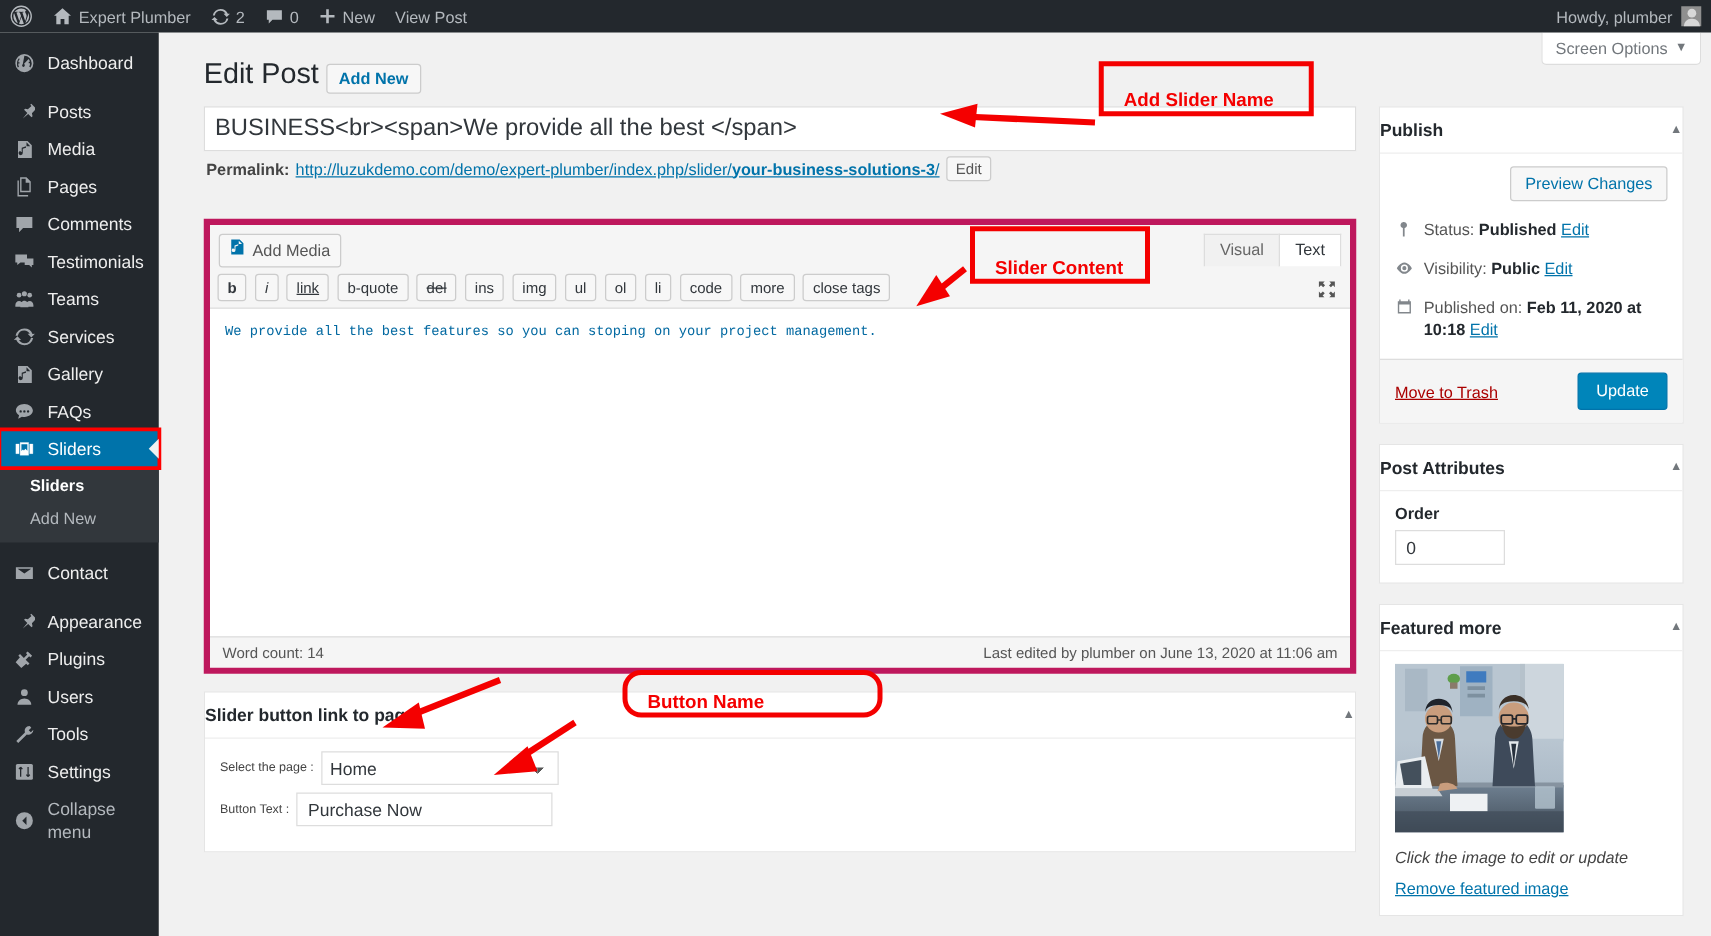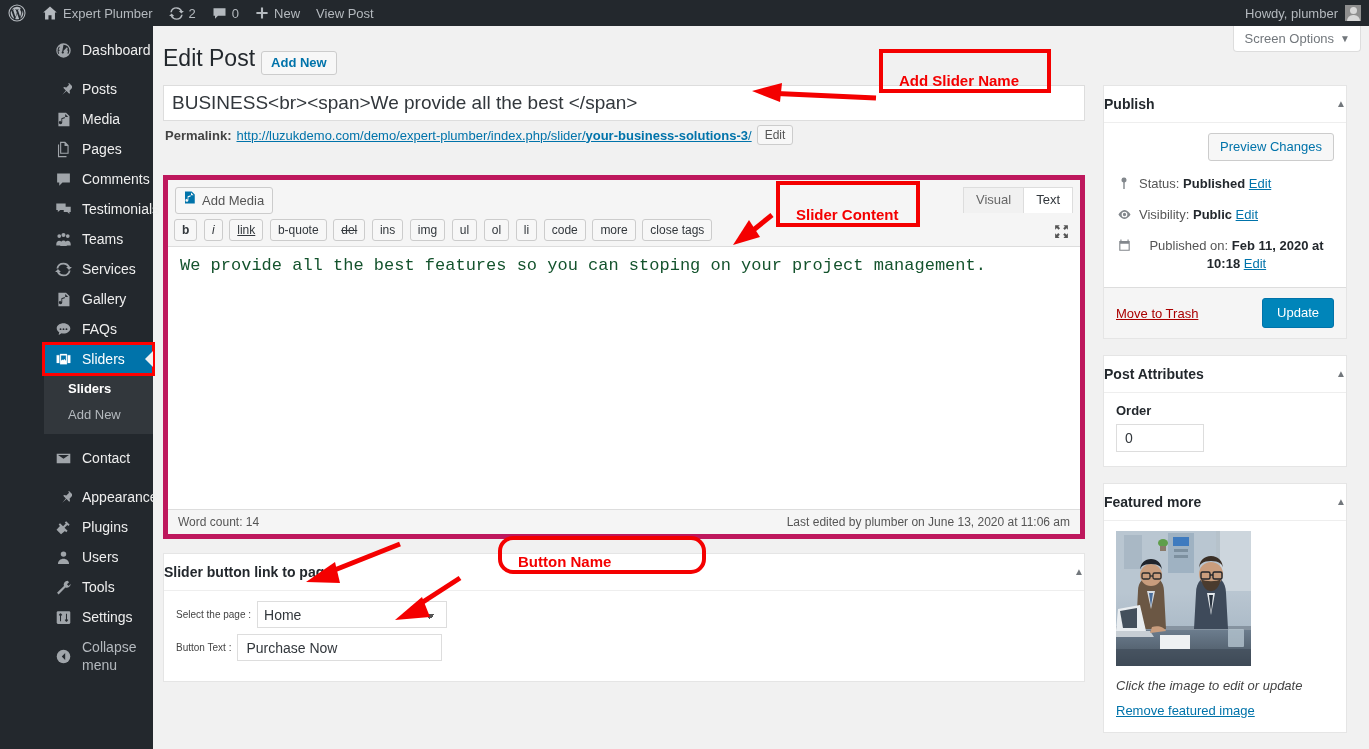--- a/index.html
+++ b/index.html
@@ -19,22 +19,22 @@
   }
   .ab-item { display:flex; align-items:center; height:26px; padding:0 8px; gap:5px; color:#b4b9be; white-space:nowrap; }
   .ab-item svg { display:block; }
   .ab-right { margin-left:auto; display:flex; align-items:center; padding-right:8px; gap:7px; }
   .ab-avatar { width:16px; height:16px; background:#8f8f8f; display:inline-block; position:relative; overflow:hidden; }
   .ab-avatar::before { content:""; position:absolute; left:4.5px; top:2px; width:7px; height:7px; border-radius:50%; background:#d8d8d8; }
   .ab-avatar::after { content:""; position:absolute; left:1.5px; top:10px; width:13px; height:8px; border-radius:6px 6px 0 0; background:#d8d8d8; }
 
   
   #sidebar {
-    position:absolute; top:26px; left:0; width:153px; height:723px;
-    background:#23282d; font-size:14px; z-index:40;padding-left:44px;
+    position:absolute; top:26px; left:0; width:127px; height:723px;
+    background:#23282d; font-size:14px; z-index:40;
   }
   .menu-item { display:flex; align-items:center; height:30px; padding-left:9px; color:#eee; position:relative; gap:9px; }
   .menu-item .mi-ico { width:20px; height:20px; display:flex; align-items:center; justify-content:center; flex:0 0 20px; }
   .menu-item .mi-ico svg { display:block; fill:#a0a5aa; }
   .menu-item .mi-label { font-size:14px; line-height:18px; }
   .menu-sep { height:9px; }
   .menu-item.current { background:#0073aa; color:#fff; }
   .menu-item.current .mi-ico svg { fill:#fff; }
   .menu-item.current .arrowtip {
     position:absolute; right:0; top:50%; margin-top:-8px;
@@ -103,22 +103,22 @@
     display:inline-block; background:#f7f7f7; border:1px solid #ccc; border-radius:3px;
     color:#32373c; font-size:12px; line-height:16px; padding:2px 7px; margin-right:3px; vertical-align:top;
   }
   .qt-btn.i { font-style:italic; }
   .qt-btn.b { font-weight:bold; }
   .qt-btn.u { text-decoration:underline; }
   .qt-btn.s { text-decoration:line-through; }
   #fullscreen-icon { position:absolute; right:10px; top:6px; }
   #content-textarea {
     width:100%; height:262px; border:none; outline:none; resize:none; background:#fff;
-    font-family:"Liberation Mono", monospace; font-size:17px; line-height:18px;
-    color:#14532d; padding:10px 12px; display:block;
+    font-family:"Liberation Mono", monospace; font-size:11px; line-height:18px;
+    color:#0369a1; padding:10px 12px; display:block;
   }
   .post-status-bar {
     display:flex; justify-content:space-between; align-items:center;
     background:#f5f5f5; border-top:1px solid #ddd; padding:5px 10px;
     font-size:12px; color:#555; height:25px;
   }
 
   
   .postbox { background:#fff; border:1px solid #e5e5e5; margin-top:14px; }
   .postbox .hndl {
@@ -139,21 +139,21 @@
     background-size:5px 5px,5px 5px; background-repeat:no-repeat;
   }
   input.wp-text {
     width:205px; height:27px; border:1px solid #ddd; background:#fff; color:#32373c;
     font-size:14px; padding:2px 8px; font-family:"Liberation Sans", sans-serif; outline:none;
   }
 
   
   #postbox-container .postbox { margin-top:0; margin-bottom:16px; }
   .submitbox .misc { padding:10px 12px 4px 12px; }
-  .misc-row { display:flex; align-items:flex-start; gap:7px; margin-bottom:10px; font-size:13px; color:#555; line-height:18px;text-align:center; }
+  .misc-row { display:flex; align-items:flex-start; gap:7px; margin-bottom:10px; font-size:13px; color:#555; line-height:18px; }
   .misc-row .m-ico { flex:0 0 16px; margin-top:1px; }
   .misc-row b { color:#23282d; }
   .misc-row a { color:#0073aa; text-decoration:underline; }
   .preview-wrap { text-align:right; padding:10px 12px 4px 12px; }
   .btn-secondary {
     display:inline-block; background:#f7f7f7; border:1px solid #ccc; border-radius:3px;
     color:#0073aa; font-size:13px; padding:3px 11px; line-height:20px;
   }
   .major-actions {
     display:flex; align-items:center; justify-content:space-between;

